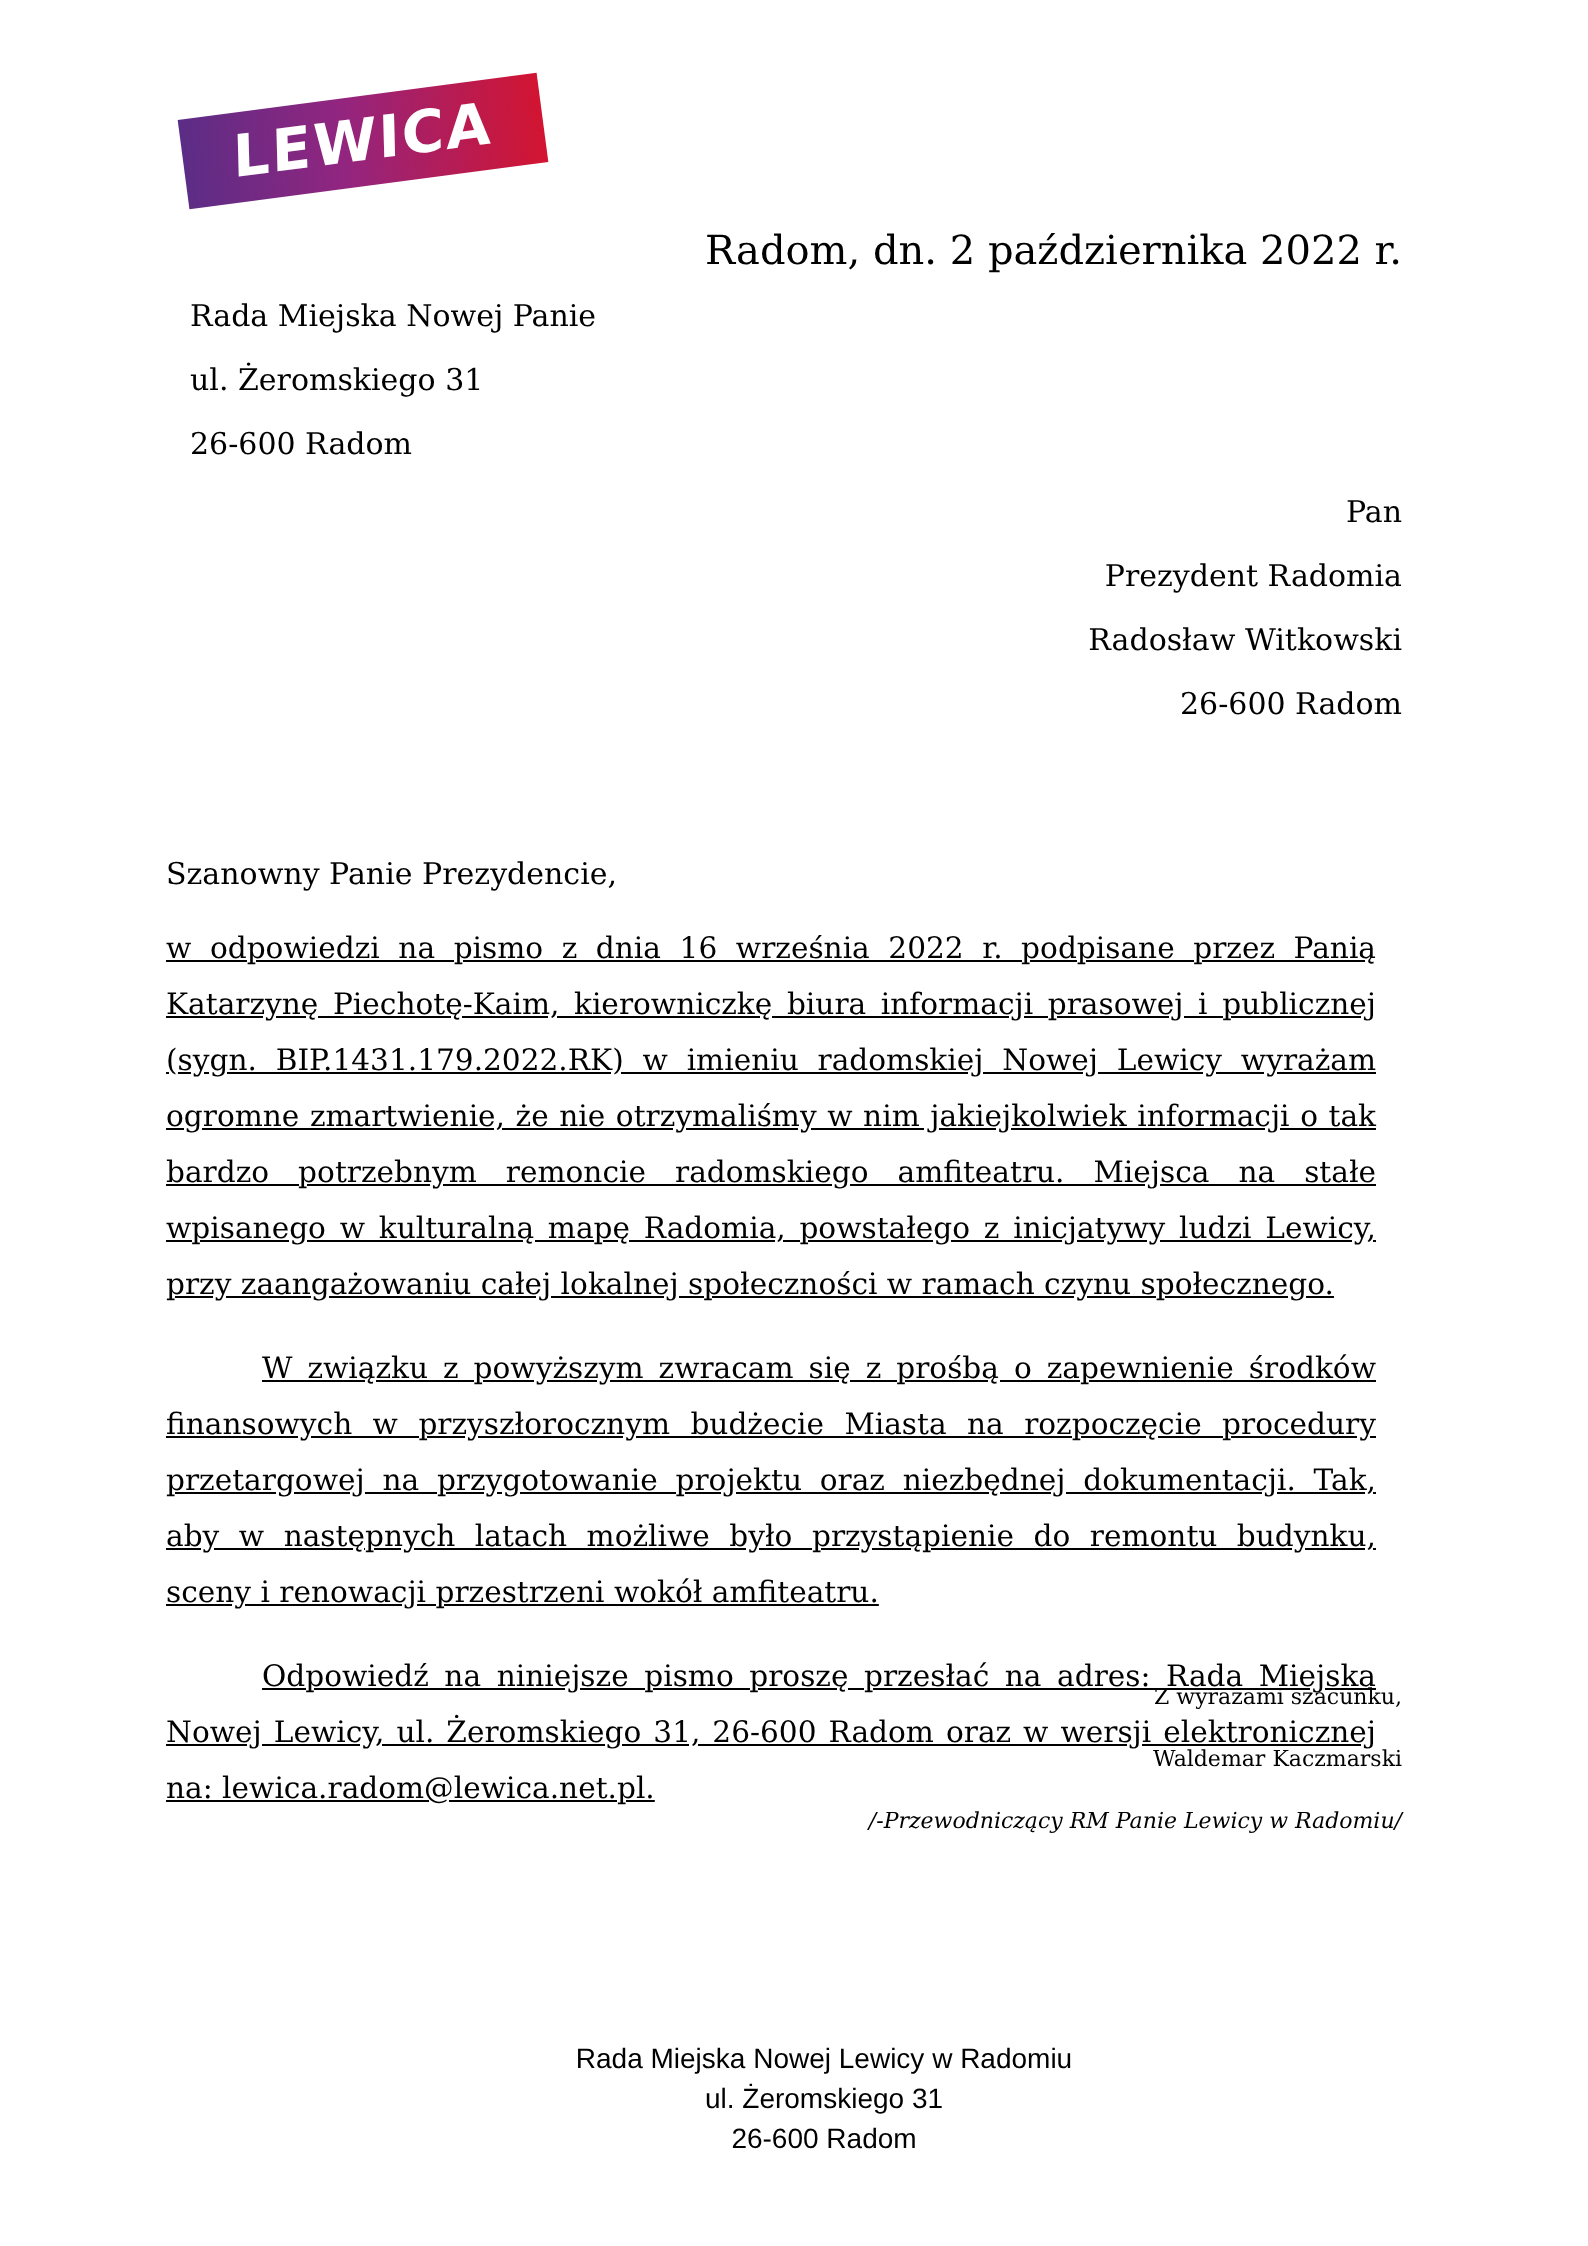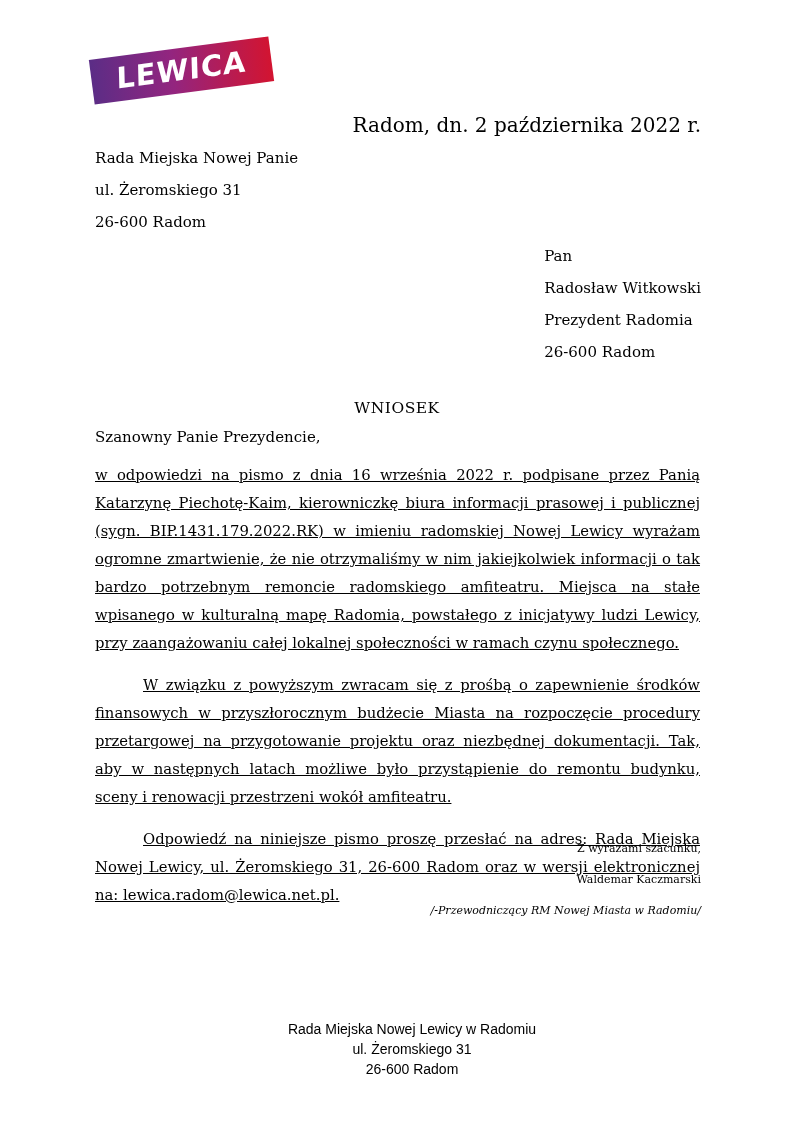--- a/index.html
+++ b/index.html
@@ -54,36 +54,36 @@
     font-size: 15px;
     line-height: 32px;
   }
 
   .recipient {
     position: absolute;
     top: 240px;
     right: 93px;
     font-size: 15px;
     line-height: 32px;
-    text-align: left;
+    text-align: right;
   }
 
   .subject {
     position: absolute;
     top: 399px;
     left: 0;
     width: 100%;
     text-align: center;
     font-size: 15.5px;
     letter-spacing: 0.5px;
   }
 
   .body-block {
     position: absolute;
-    left: 95px;
+    left: 83px;
     top: 428px;
     width: 607px;
     font-size: 14.8px;
   }
   .salutation {
     font-size: 15px;
     margin-bottom: 15px;
   }
   .para {
     margin: 0 2px 14px 0;
@@ -127,38 +127,37 @@
   <div class="date-line">Radom, dn. 2 października 2022 r.</div>
 
   <div class="sender">
     <div>Rada Miejska Nowej Panie</div>
     <div>ul. Żeromskiego 31</div>
     <div>26-600 Radom</div>
   </div>
 
   <div class="recipient">
     <div>Pan</div>
+    <div>Prezydent Radomia</div>
     <div>Radosław Witkowski</div>
-    <div>Prezydent Radomia</div>
     <div>26-600 Radom</div>
   </div>
 
-  <div class="subject">WNIOSEK</div>
 
   <div class="body-block">
     <div class="salutation">Szanowny Panie Prezydencie,</div>
     <p class="para">w odpowiedzi na pismo z dnia 16 września 2022 r. podpisane przez Panią Katarzynę Piechotę-Kaim, kierowniczkę biura informacji prasowej i publicznej (sygn. BIP.1431.179.2022.RK) w imieniu radomskiej Nowej Lewicy wyrażam ogromne zmartwienie, że nie otrzymaliśmy w nim jakiejkolwiek informacji o tak bardzo potrzebnym remoncie radomskiego amfiteatru. Miejsca na stałe wpisanego w kulturalną mapę Radomia, powstałego z inicjatywy ludzi Lewicy, przy zaangażowaniu całej lokalnej społeczności w ramach czynu społecznego.</p>
     <p class="para indent">W związku z powyższym zwracam się z prośbą o zapewnienie środków finansowych w przyszłorocznym budżecie Miasta na rozpoczęcie procedury przetargowej na przygotowanie projektu oraz niezbędnej dokumentacji. Tak, aby w następnych latach możliwe było przystąpienie do remontu budynku, sceny i renowacji przestrzeni wokół amfiteatru.</p>
     <p class="para indent">Odpowiedź na niniejsze pismo proszę przesłać na adres: Rada Miejska Nowej Lewicy, ul. Żeromskiego 31, 26-600 Radom oraz w wersji elektronicznej na: lewica.radom@lewica.net.pl.</p>
   </div>
 
   <div class="signature">
     <div>Z wyrazami szacunku,</div>
     <div>Waldemar Kaczmarski</div>
-    <div class="sig-title">/-Przewodniczący RM Nowej Miasta w Radomiu/</div>
+    <div class="sig-title">/-Przewodniczący RM Panie Lewicy w Radomiu/</div>
   </div>
 
   <div class="footer">
     <div>Rada Miejska Nowej Lewicy w Radomiu</div>
     <div>ul. Żeromskiego 31</div>
     <div>26-600 Radom</div>
   </div>
 
 </div>
 

